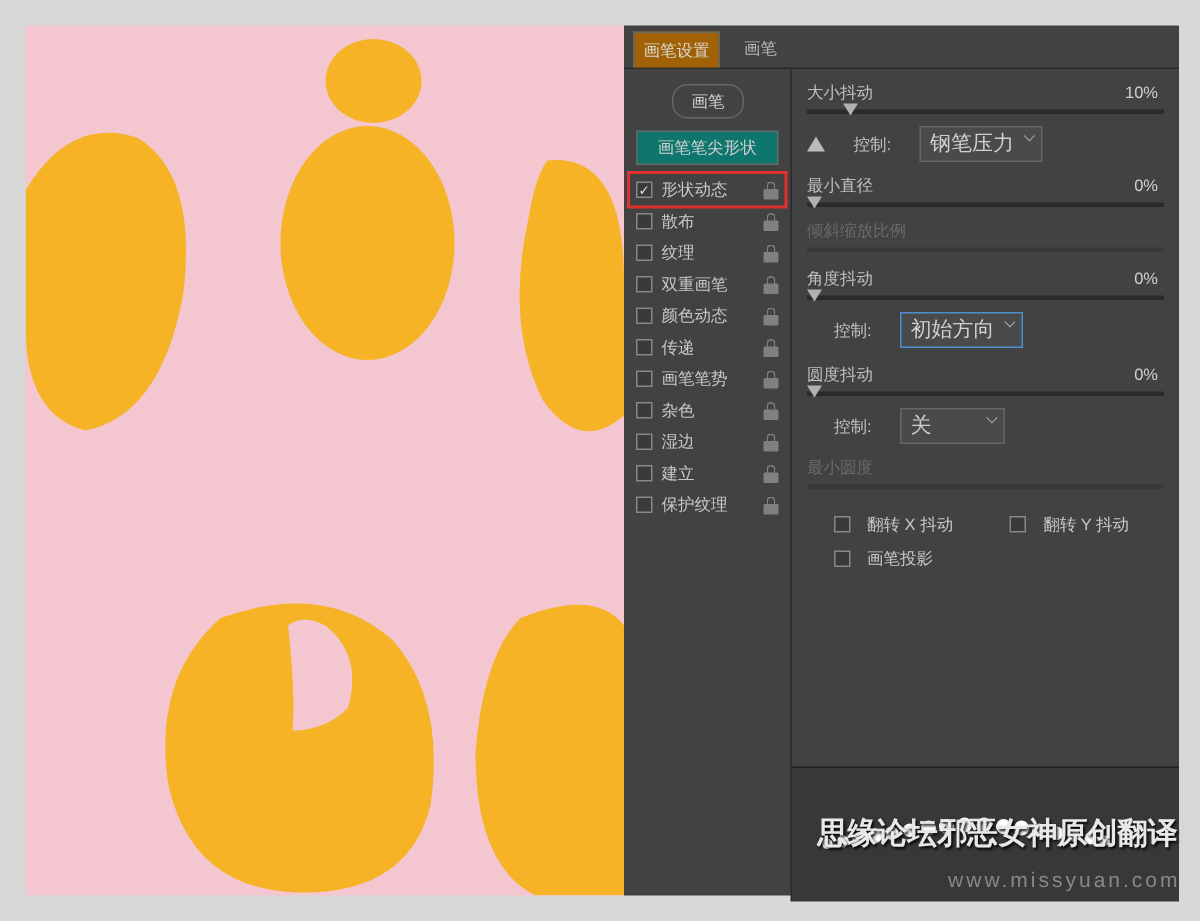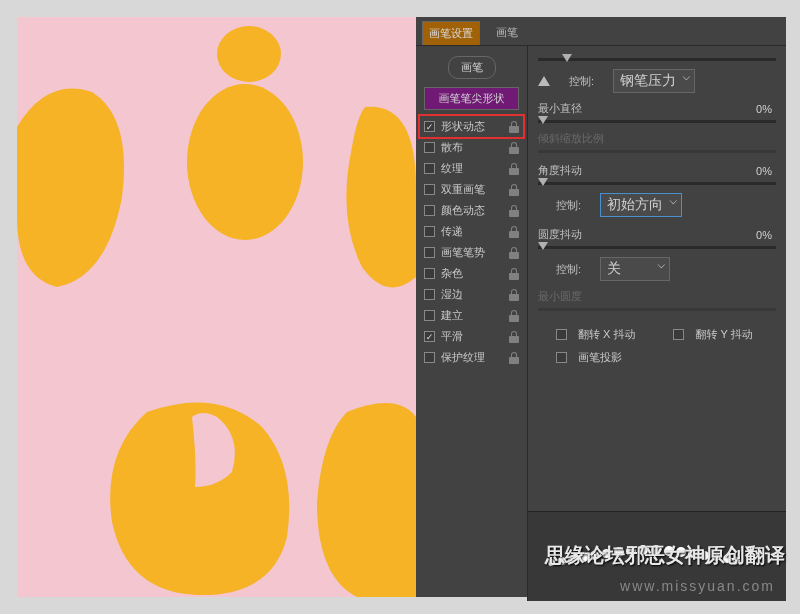--- a/index.html
+++ b/index.html
@@ -71,21 +71,21 @@
       font-size: 11px;
       color: #d0d0d0;
       cursor: pointer;
     }
     .tip-shape-btn {
       margin: 0 6px 6px 6px;
       padding: 3px 6px;
       text-align: center;
       font-size: 11px;
       color: #d0d0d0;
-      background: #701a75;
+      background: #0f766e;
       border: 1px solid #666;
       cursor: pointer;
     }
     .option-row {
       display: flex;
       align-items: center;
       padding: 3px 4px;
       margin: 0 2px;
     }
     .option-row.highlighted {
@@ -254,21 +254,21 @@
       position: absolute;
       right: 15px;
       bottom: 45px;
       font-size: 20px;
       font-weight: bold;
       color: #e8e8e8;
       text-shadow: 1px 1px 2px #000;
     }
     .watermark2 {
       position: absolute;
-      right: 25px;
+      right: 13px;
       bottom: 20px;
       font-size: 14px;
       color: #888;
       letter-spacing: 2px;
     }
   </style>
 </head>
 <body>
 
 <div class="canvas-area">
@@ -336,33 +336,32 @@
         <span class="checkbox"></span>
         <span class="opt-label">湿边</span>
         <span class="lock-icon"></span>
       </div>
       <div class="option-row">
         <span class="checkbox"></span>
         <span class="opt-label">建立</span>
         <span class="lock-icon"></span>
       </div>
       <div class="option-row">
-        <span class="checkbox checked"></span>
-        <span class="opt-label">平滑</span>
-        <span class="lock-icon"></span>
-      </div>
-      <div class="option-row">
         <span class="checkbox"></span>
         <span class="opt-label">保护纹理</span>
         <span class="lock-icon"></span>
       </div>
     </div>
 
     <div class="right-col">
       <div class="control-group">
+        <div class="control-row">
+          <span class="control-label">大小抖动</span>
+          <span class="control-value">10%</span>
+        </div>
         <div class="slider">
             <div class="slider-thumb" style="left:10%"></div>
           </div>
         <div class="dropdown-row">
           <span class="warn-icon"></span>
           <span class="control-label">控制:</span>
           <span class="dropdown">钢笔压力</span>
         </div>
         <div class="control-row">
           <span class="control-label">最小直径</span>

